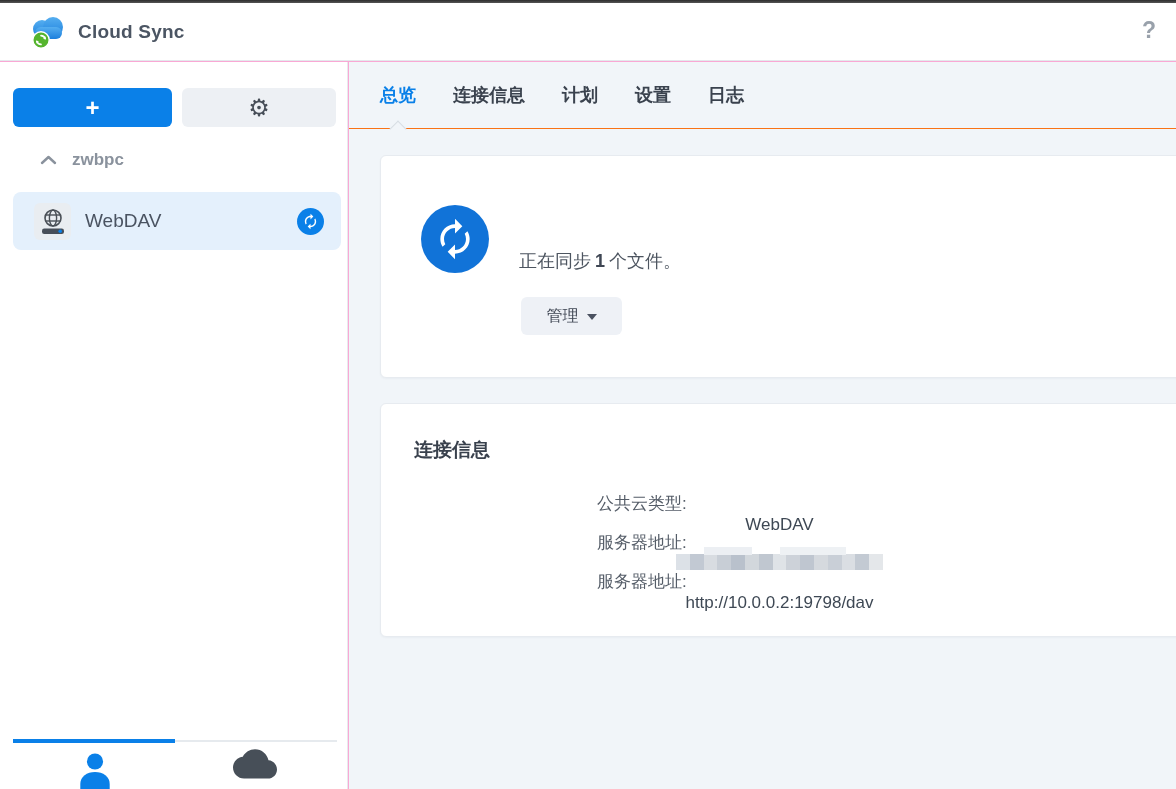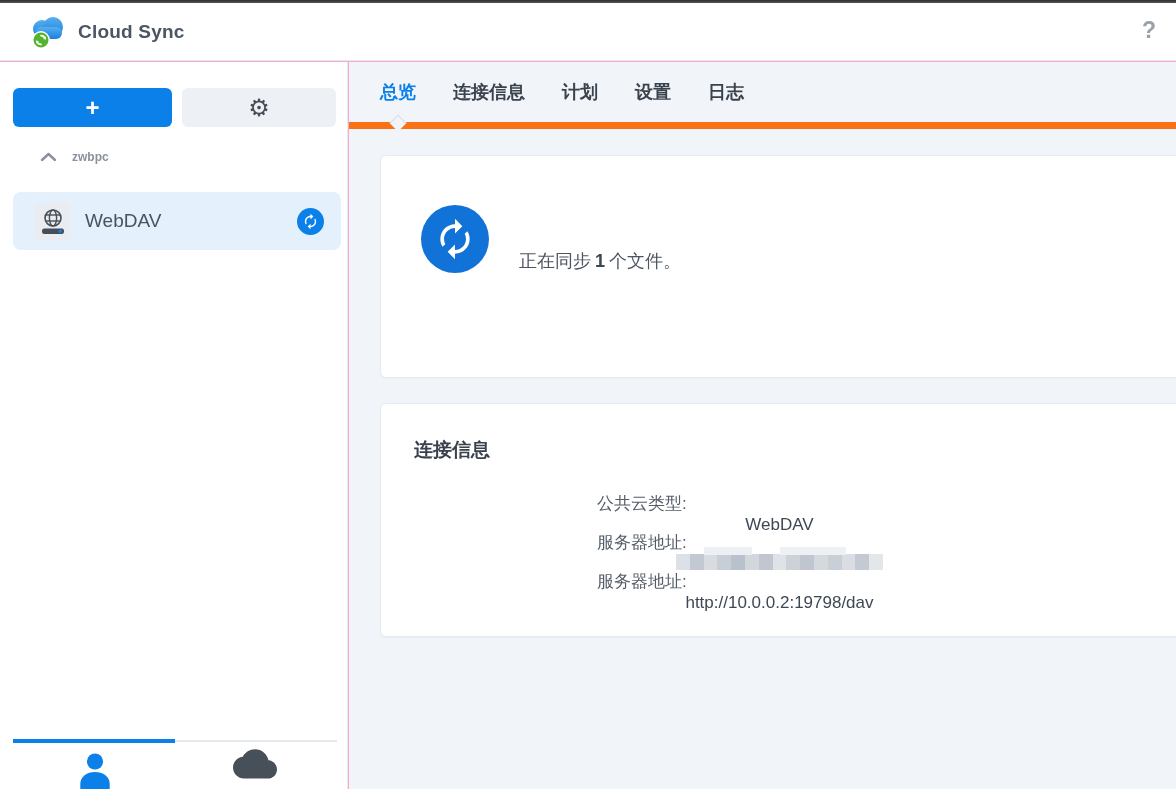--- a/index.html
+++ b/index.html
@@ -23,41 +23,41 @@
   .sidebar { position:absolute; top:62px; left:0; width:348px; bottom:0;
     background:#fff; border-right:1px solid #e7eaee; }
   .btn-row { position:absolute; top:26px; left:13px; right:11px; display:flex; gap:10px; }
   .add-btn { width:159px; height:39px; background:#0a80e8; color:#fff; border:none;
     border-radius:6px; font-size:24px; font-weight:bold; line-height:36px; cursor:pointer; }
   .gear-btn { flex:1; height:39px; background:#edf0f4; border:none; border-radius:6px;
     cursor:pointer; display:flex; align-items:center; justify-content:center; }
   .gear-glyph { font-size:24px; color:#474e58; line-height:1; }
   .group-hdr { position:absolute; top:88px; left:40px; display:flex; align-items:center;
     gap:15px; cursor:pointer; }
-  .group-name { font-size:12px; font-weight:bold; color:#8a929d; }
+  .group-name { font-size:17px; font-weight:bold; color:#8a929d; }
   .task-item { position:absolute; top:130px; left:13px; width:328px; height:58px;
     background:#e4f0fc; border-radius:8px; display:flex; align-items:center; cursor:pointer; }
   .task-icon-tile { width:37px; height:37px; margin-left:21px; background:#e9edf1;
     border-radius:6px; display:flex; align-items:center; justify-content:center; }
   .task-label { margin-left:14px; font-size:19px; color:#4a5361; }
   .task-status { position:absolute; right:17px; width:27px; height:27px; border-radius:50%;
     background:#0a80e8; display:flex; align-items:center; justify-content:center; }
 
   .side-indicator { position:absolute; bottom:46px; left:0; right:0; height:4px; }
   .ind-active { position:absolute; left:13px; width:162px; height:4px; background:#0a80e8; }
   .ind-rest { position:absolute; left:175px; right:10px; top:1px; height:2px; background:#e6eaee; }
   .side-tab { position:absolute; width:60px; height:46px; bottom:-6px; display:flex;
     align-items:flex-start; justify-content:center; cursor:pointer; }
   .side-tab.person { left:65px; }
   .side-tab.cloud { left:225px; bottom:-3px; }
 
   
   .main { position:absolute; top:62px; left:349px; right:0; bottom:0;
     background:#f1f5f9; overflow:hidden; }
-  .tabbar { position:relative; height:67px; border-bottom:7px solid #f97316;
+  .tabbar { position:relative; height:67px; border-bottom:1px solid #f97316;
     display:flex; align-items:center; padding-left:31px; gap:37px; }
   .tab { font-size:18px; font-weight:bold; color:#3a424e; cursor:pointer; }
   .tab.active { color:#0a80e8; }
   .notch { position:absolute; bottom:-7px; left:43px; width:12px; height:12px;
     background:#f1f5f9; border-top:1px solid #d7dde3; border-left:1px solid #d7dde3;
     transform:rotate(45deg); }
 
   .card { position:relative; margin-left:31px; margin-right:-10px; background:#fff;
     border:1px solid #e7ebf0; border-radius:6px; box-shadow:0 1px 2px rgba(20,40,80,.04); }
   .card.status { margin-top:26px; height:223px; }
@@ -190,20 +190,24 @@
 
     <div class="card status">
       <div class="sync-circle">
         <svg width="44" height="44" viewBox="0 0 24 24">
           <path fill="#fff" d="M12 6v3l4-4-4-4v3c-4.42 0-8 3.58-8 8 0 1.57.46 3.03 1.24 4.26L6.7 14.8c-.45-.83-.7-1.79-.7-2.8 0-3.31 2.69-6 6-6zm6.76 1.74L17.3 9.2c.44.84.7 1.79.7 2.8 0 3.31-2.69 6-6 6v-3l-4 4 4 4v-3c4.42 0 8-3.58 8-8 0-1.57-.46-3.03-1.24-4.26z"></path>
         </svg>
       </div>
       <div class="status-msg">
         <span>正在同步</span><b>1</b><span>个文件。</span>
       </div>
+      <button class="manage-btn">
+        <span>管理</span>
+        <span class="caret-down"></span>
+      </button>
     </div>
 
     <div class="card conn">
       <div class="conn-title">连接信息</div>
       <div class="conn-rows">
         <div class="conn-row">
           <span class="conn-label">公共云类型:</span>
           <span class="conn-value">WebDAV</span>
         </div>
         <div class="conn-row">

